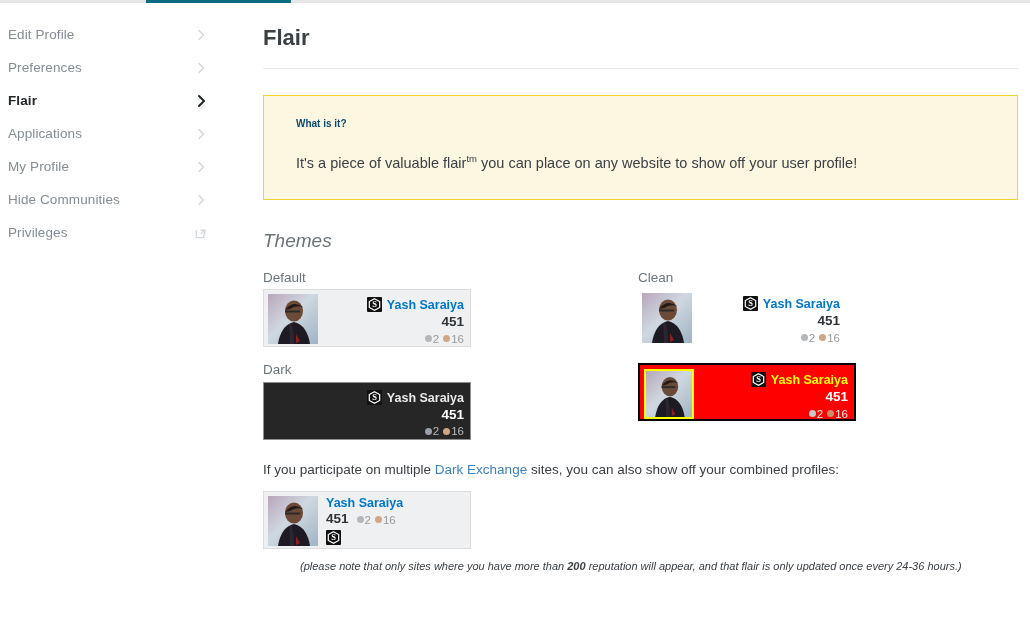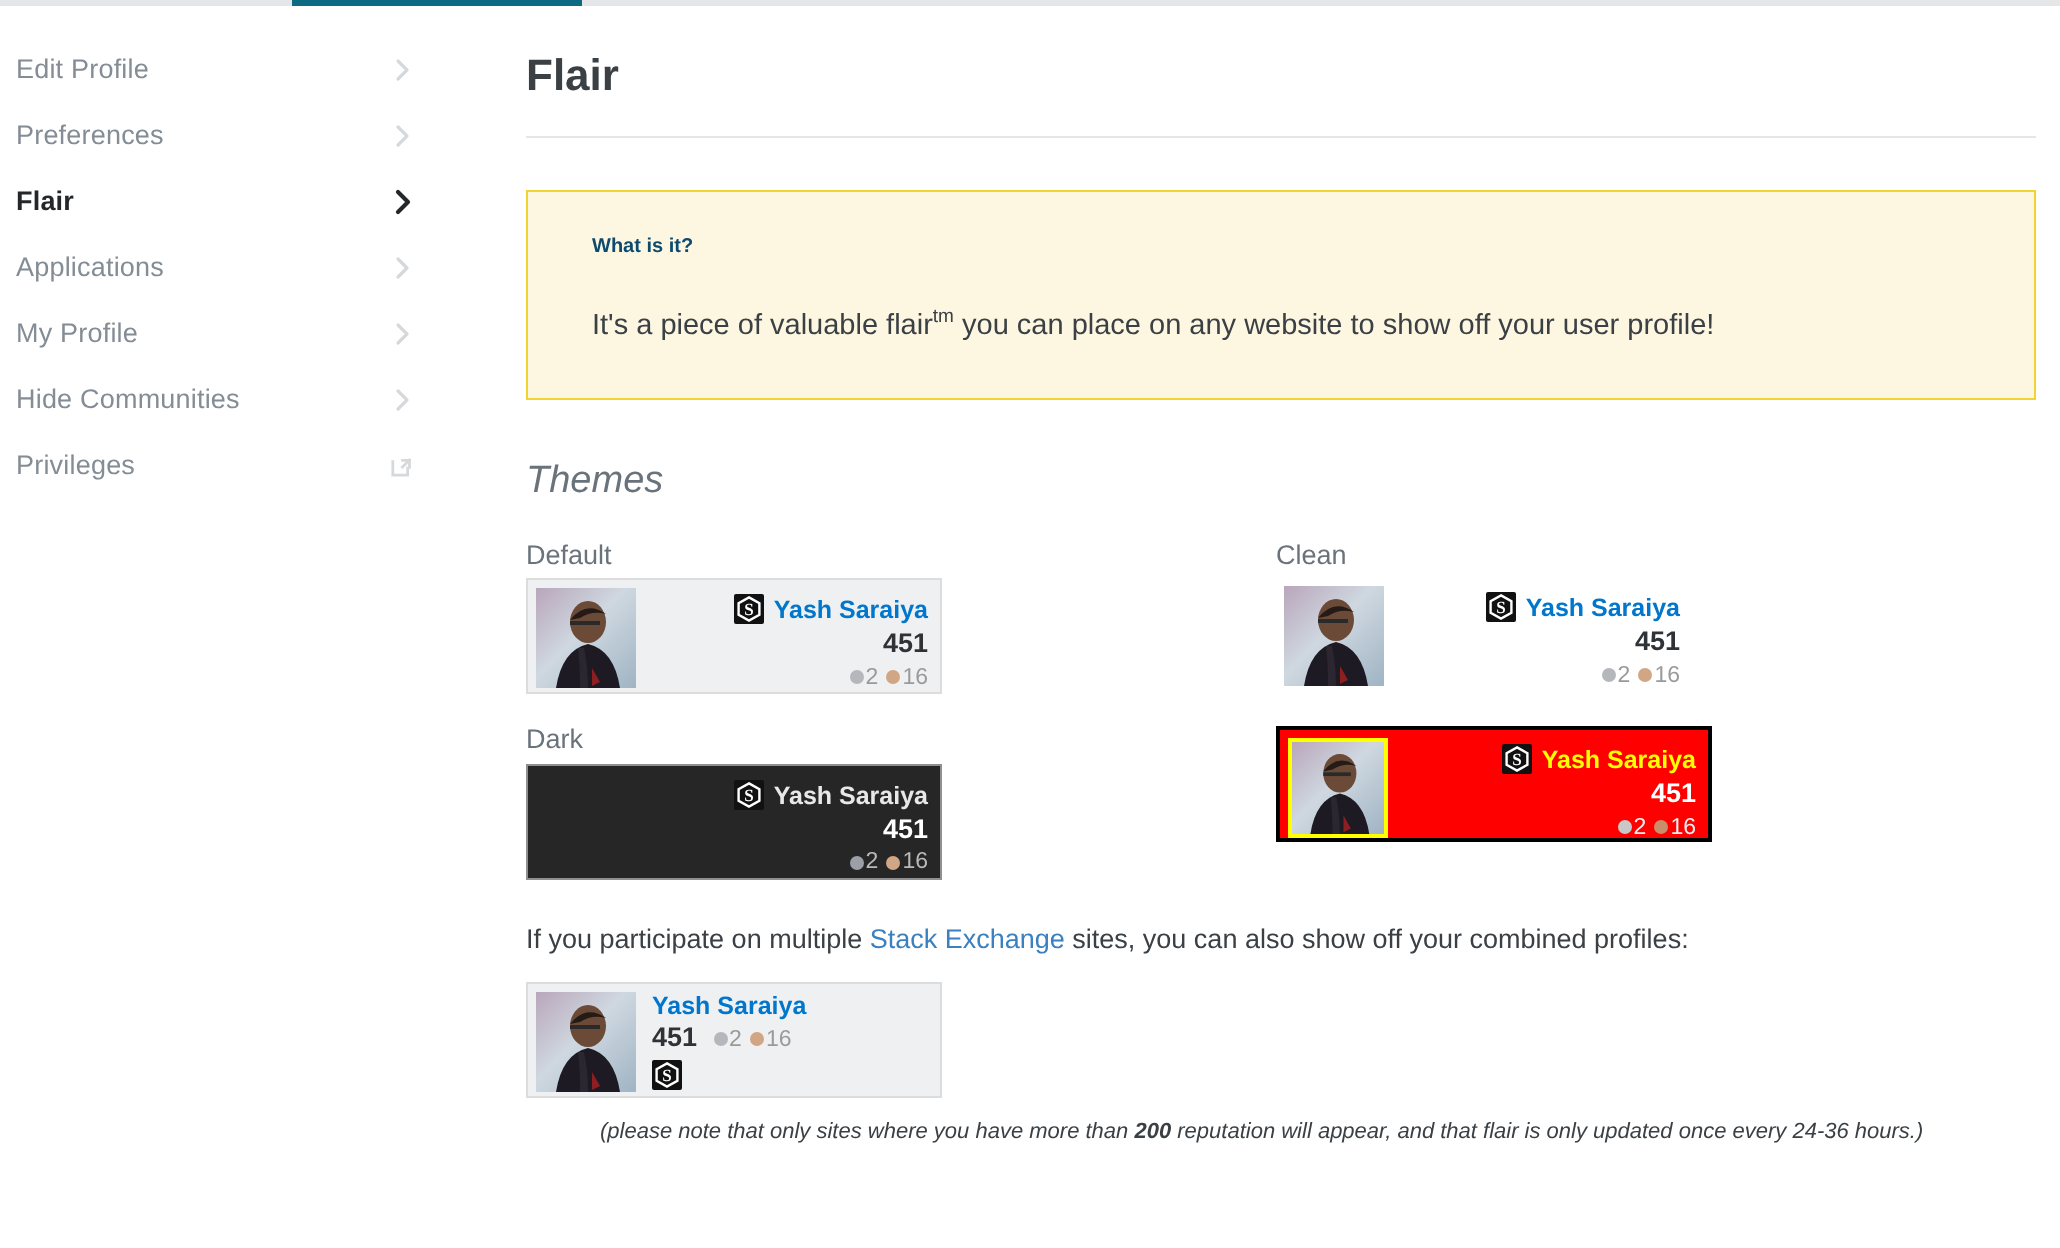--- a/index.html
+++ b/index.html
@@ -507,21 +507,21 @@
                   <span class="bnum">16</span>
                 </span>
               </div>
             </div>
           </div>
         </div>
       </div>
     </div>
 
     <p class="combined-intro">
-      <span>If you participate on multiple </span><a href="#">Stack Exchange</a><span> sites, you can also show off your combined profiles:</span>
+      <span>If you participate on multiple </span><a href="#">Dark Exchange</a><span> sites, you can also show off your combined profiles:</span>
     </p>
 
     <div class="combined">
       <div class="ava">
         <svg viewBox="0 0 50 50" style="display:block;width:100%;height:100%">
           <rect width="50" height="50" fill="url(#bg1)"></rect>
           <ellipse cx="26" cy="17" rx="9" ry="10.5" fill="#6b4a38"></ellipse>
           <path d="M17 16 q8 -10 18 -3 q-7 -2 -13 2 z" fill="#241a16"></path>
           <rect x="17" y="16.5" width="15" height="2" fill="#2a2a2a"></rect>
           <path d="M10 50 q3 -19 16 -22 q13 3 16 22 z" fill="#1d1a23"></path>

